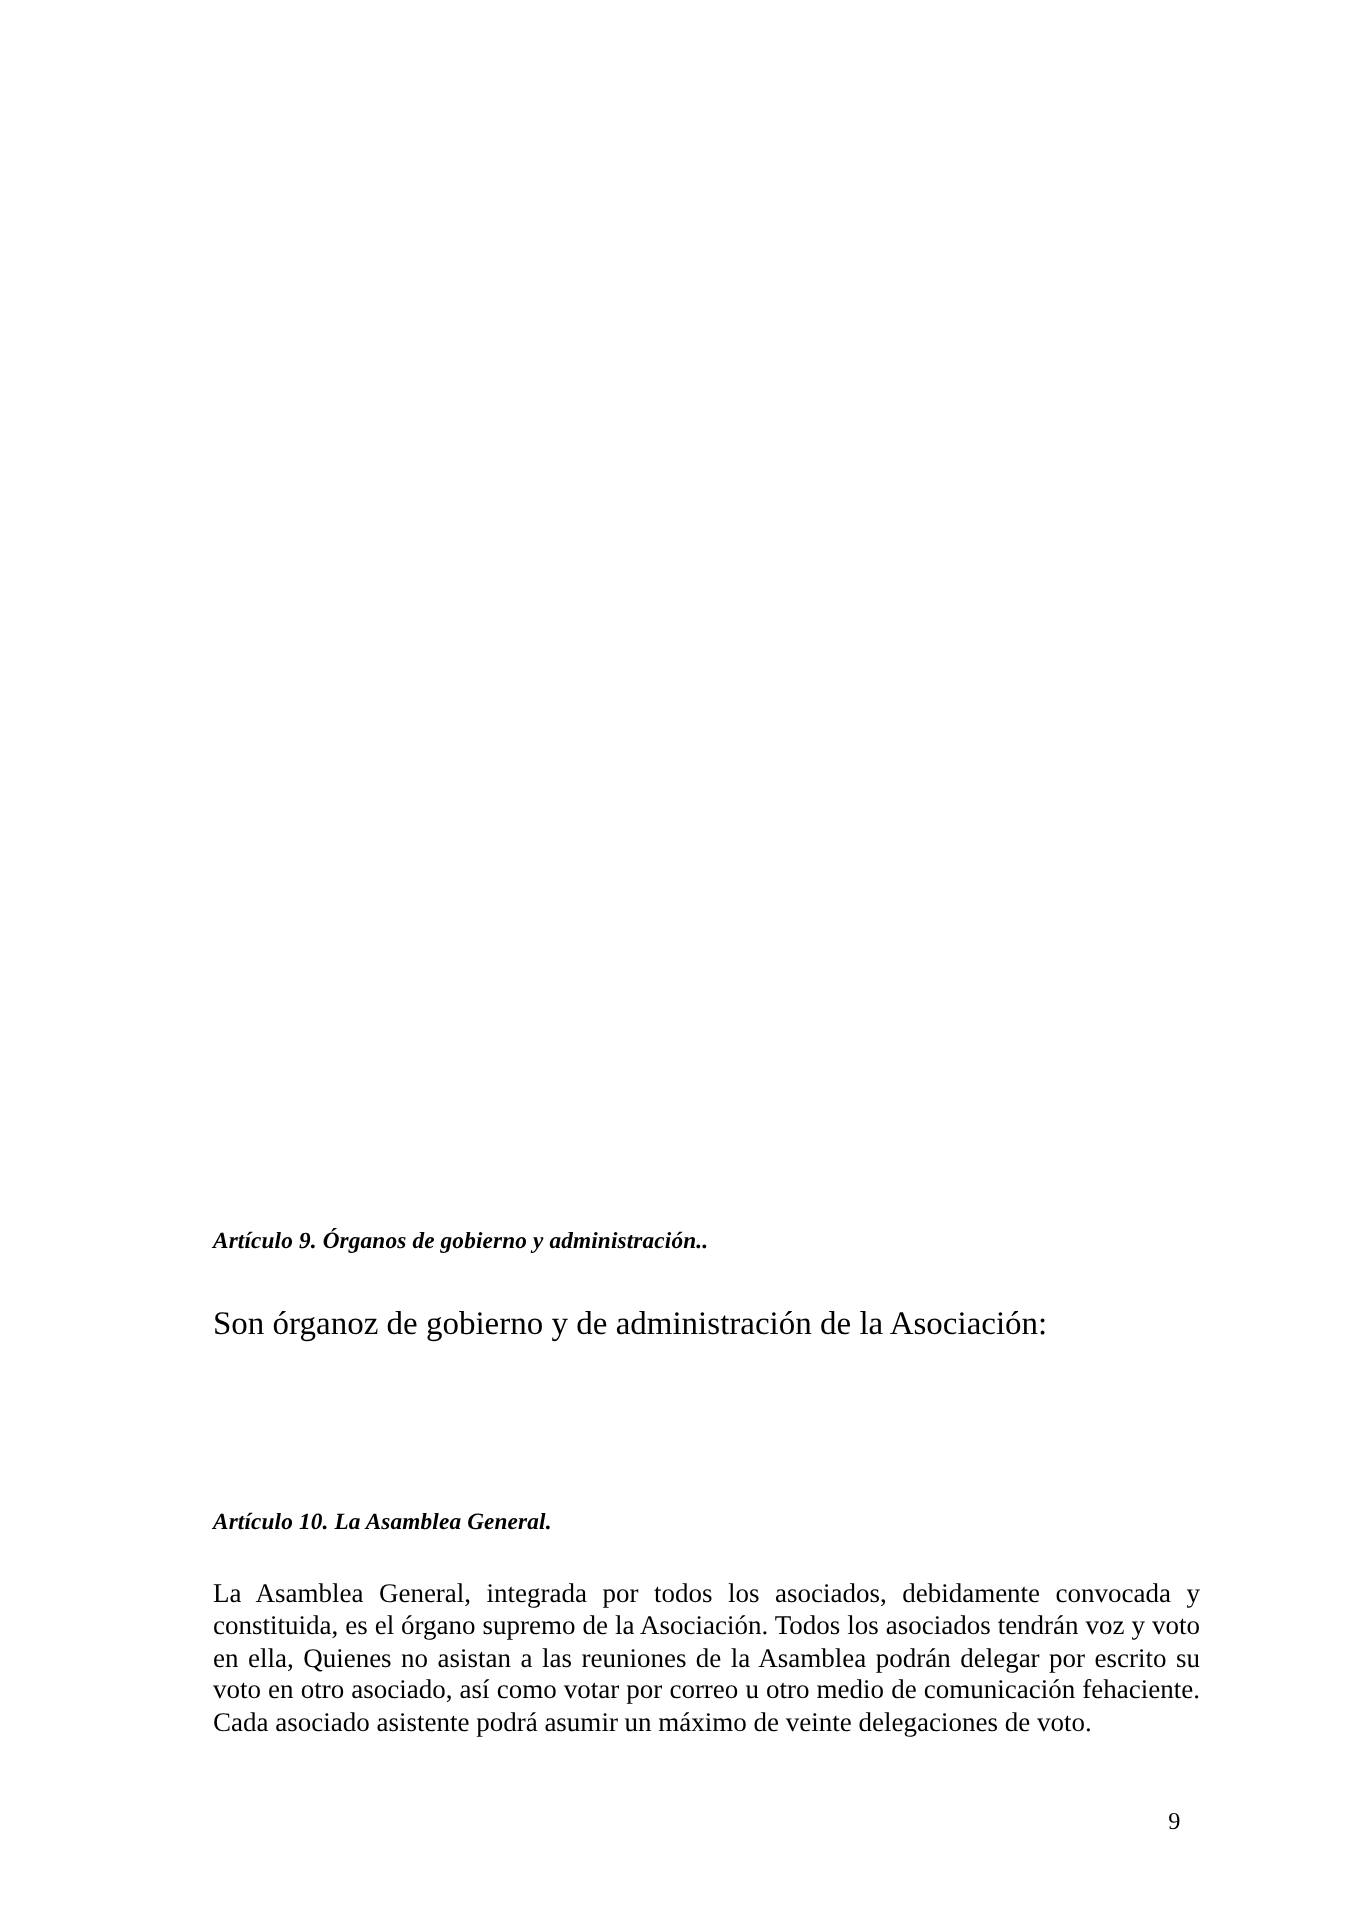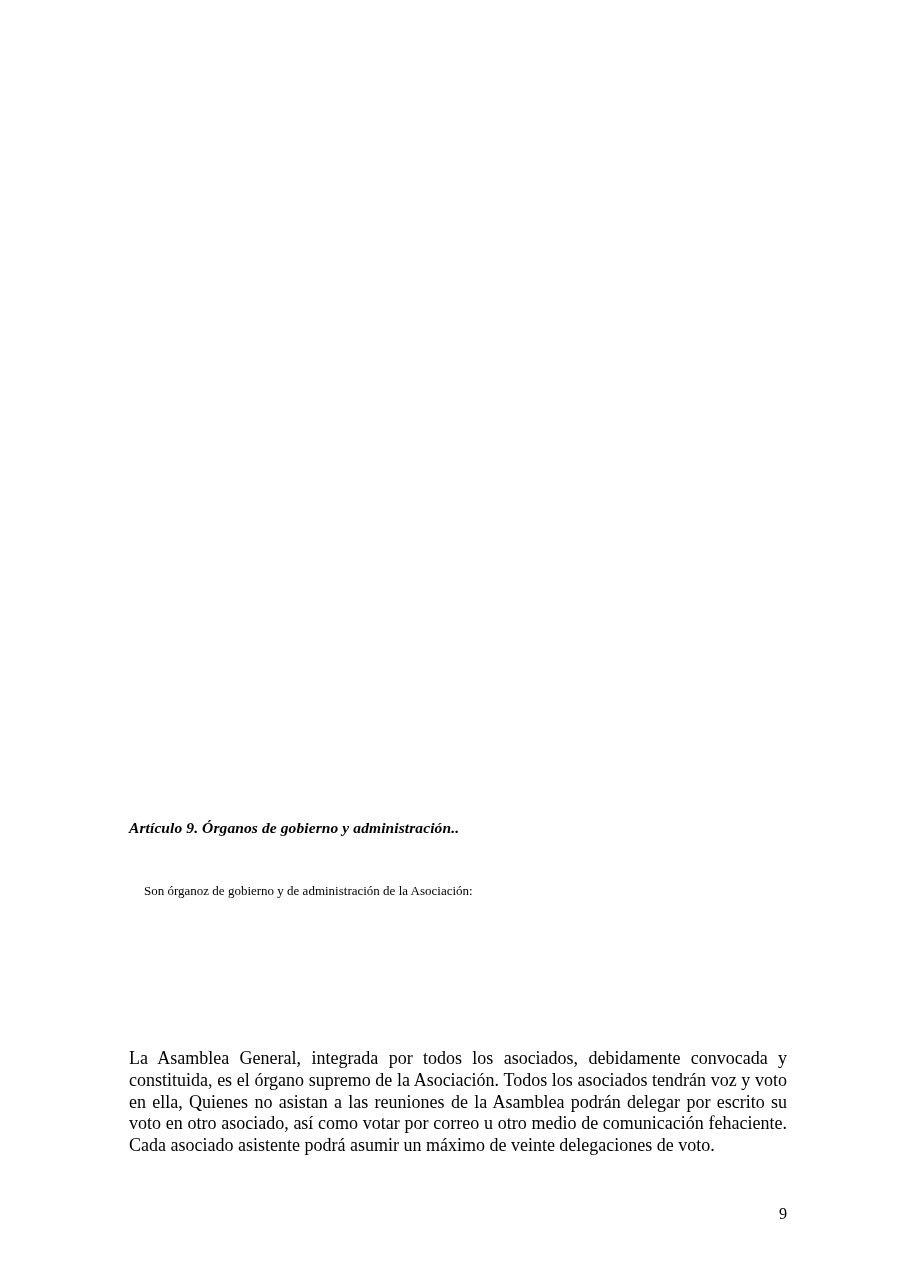--- a/index.html
+++ b/index.html
@@ -14,37 +14,37 @@
     height: 1280px;
     background: #ffffff;
     margin: 0 auto;
     overflow: hidden;
     font-family: "Liberation Serif", "DejaVu Serif", serif;
     color: #000000;
     -webkit-font-smoothing: antialiased;
   }
   .content {
     position: absolute;
-    left: 129px;
+    left: 142px;
     top: 818px;
     width: 658px;
   }
   .article-heading {
     font-style: italic;
     font-size: 15.5px;
     line-height: 1.35;
     letter-spacing: 0.1px;
     margin: 0;
     text-align: left;
     white-space: nowrap;
   }
   .lead-line {
-    font-size: 13px;
+    font-size: 22px;
     line-height: 1.35;
-    margin: 15px;
+    margin: 0;
     text-align: left;
   }
   .spacer-after-heading { height: 28px; }
   .section-gap { height: 108px; }
   .spacer-after-heading-2 { height: 26px; }
   .body-paragraph {
     font-size: 18px;
     line-height: 21.6px;
     margin: 0;
     text-align: justify;
@@ -69,20 +69,21 @@
   <div class="content">
 
     <h2 class="article-heading">Artículo 9. Órganos de gobierno y administración..</h2>
 
     <div class="spacer-after-heading"></div>
 
     <p class="lead-line">Son órganoz de gobierno y de administración de la Asociación:</p>
 
     <div class="section-gap"></div>
 
+    <h2 class="article-heading">Artículo 10. La Asamblea General.</h2>
 
     <div class="spacer-after-heading-2"></div>
 
     <p class="body-paragraph">La Asamblea General, integrada por todos los asociados, debidamente convocada y constituida, es el órgano supremo de la Asociación. Todos los asociados tendrán voz y voto en ella, Quienes no asistan a las reuniones de la Asamblea podrán delegar por escrito su voto en otro asociado, así como votar por correo u otro medio de comunicación fehaciente. Cada asociado asistente podrá asumir un máximo de veinte delegaciones de voto.</p>
 
   </div>
 
   <div class="page-number">9</div>
 
 </div>

